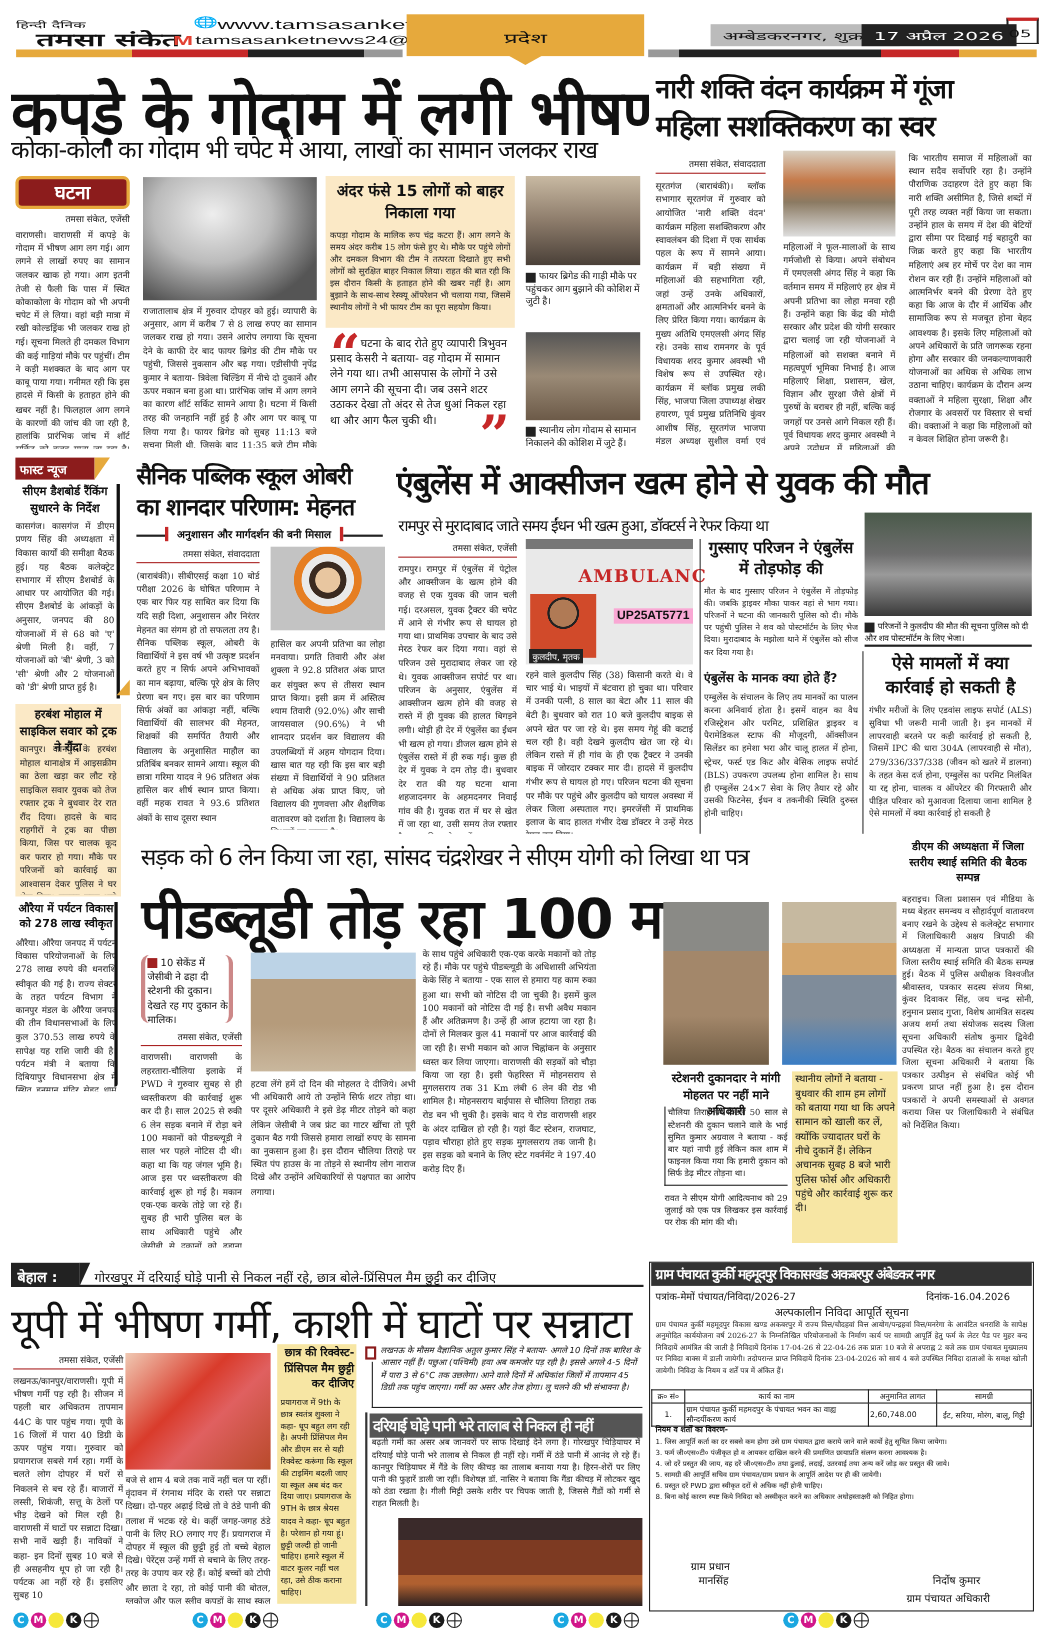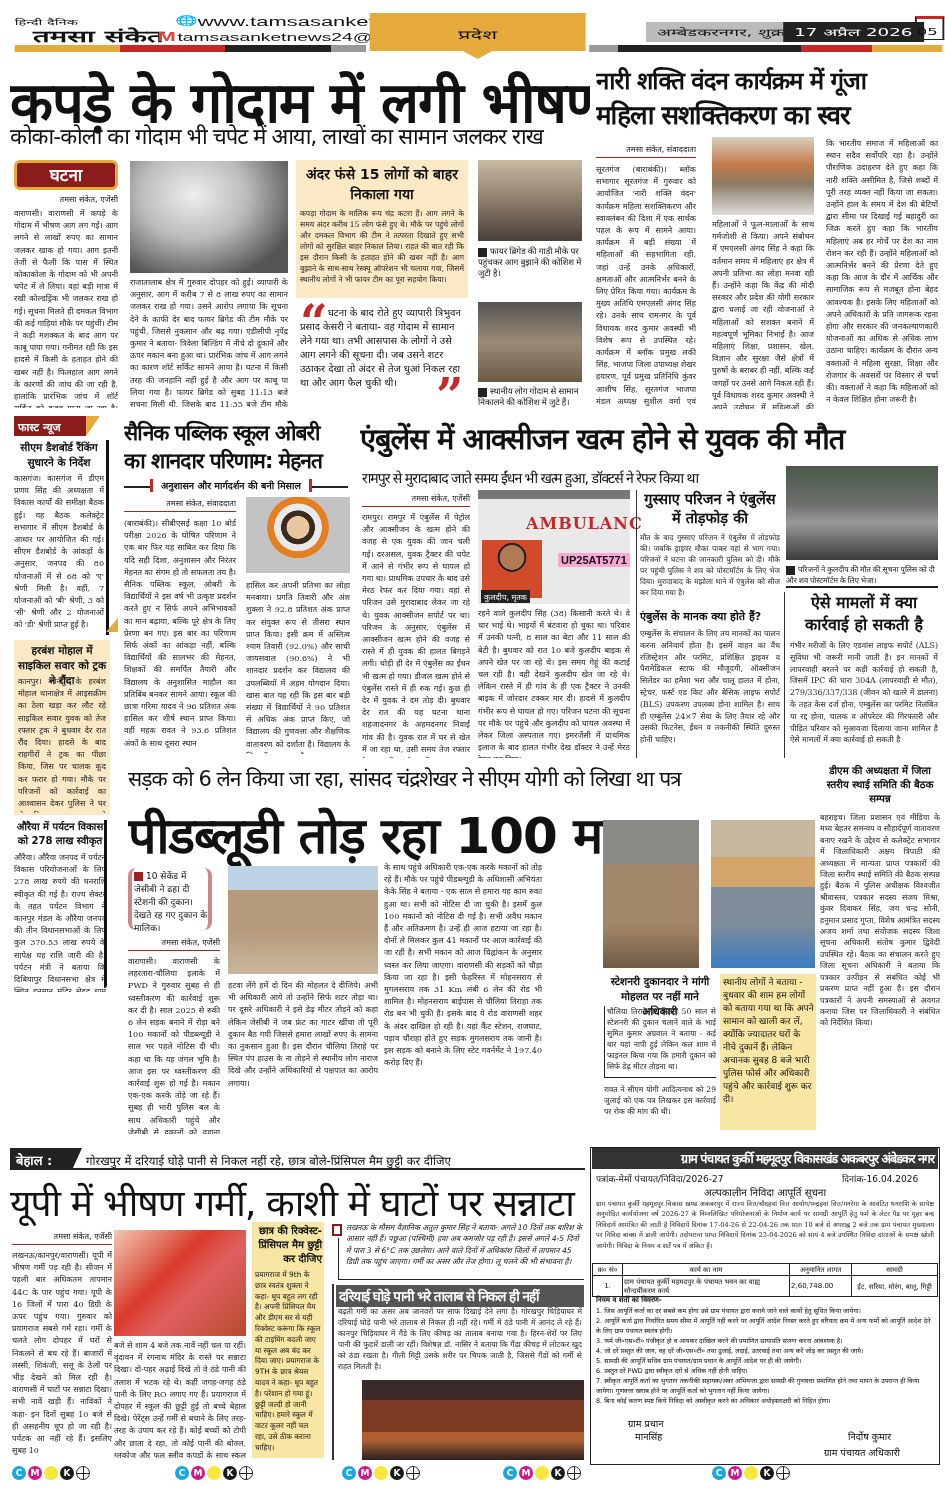--- a/index.html
+++ b/index.html
@@ -177,21 +177,21 @@
 
 <div class="abs" data-name="speech-bubble-icon" style="left:332px;top:1224px;width:10px;height:12px;border:2.5px solid #8c1c1c;border-bottom-left-radius:0"></div>
 <div class="abs" data-name="heat-quote" style="left:346px;top:1222px;width:238px;font:italic 7.6px/11.4px 'DejaVu Sans',sans-serif">लखनऊ के मौसम वैज्ञानिक अतुल कुमार सिंह ने बताया- अगले 10 दिनों तक बारिश के आसार नहीं हैं। पछुआ (पश्चिमी) हवा अब कमजोर पड़ रही है। इससे अगले 4-5 दिनों में पारा 3 से 6°C तक उछलेगा। आने वाले दिनों में अधिकांश जिलों में तापमान 45 डिग्री तक पहुंच जाएगा। गर्मी का असर और तेज होगा। लू चलने की भी संभावना है।</div>
 <div class="abs" data-name="quote-bracket" style="left:338px;top:1238px;width:246px;height:42px;border-left:1.5px solid #222;border-bottom:1.5px solid #222"></div>
 <div class="vrule" data-name="column-divider" style="left:332px;top:1284px;height:176px;width:2px"></div>
 <div class="abs hl" data-name="hippo-title" style="left:336px;top:1285px;width:248px;background:#555;color:#fff;font-size:13.5px;padding:2px 3px">दरियाई घोड़े पानी भरे तालाब से निकल ही नहीं</div>
 <div class="abs body-text" data-name="hippo-text" style="left:338px;top:1306px;width:244px;height:74px;font-size:7.6px;line-height:11px">बढ़ती गर्मी का असर अब जानवरों पर साफ दिखाई देने लगा है। गोरखपुर चिड़ियाघर में दरियाई घोड़े पानी भरे तालाब से निकल ही नहीं रहे। गर्मी में ठंडे पानी में आनंद ले रहे हैं। कानपुर चिड़ियाघर में गैंडे के लिए कीचड़ का तालाब बनाया गया है। हिरन-शेरों पर लिए पानी की फुहारें डाली जा रहीं। विशेषज्ञ डॉ. नासिर ने बताया कि गैंडा कीचड़ में लोटकर खुद को ठंडा रखता है। गीली मिट्टी उसके शरीर पर चिपक जाती है, जिससे गैंडों को गर्मी से राहत मिलती है।</div>
 <div class="abs photo" data-name="ghat-photo" style="left:362px;top:1380px;width:222px;height:80px;background:linear-gradient(180deg,#3a2a2a 0 25%,#7d3a22 25% 65%,#b06030 65% 75%,#2a2020)"></div>
 
 <div class="abs" data-name="tender-frame" style="left:590px;top:1147px;width:350px;height:318px;border:1.5px solid #222"></div>
-<div class="abs hl" data-name="tender-title" style="left:592px;top:1148px;width:346px;background:#333;color:#fff;font-size:12.5px;padding:2px 4px;text-align:right">ग्राम पंचायत कुर्की महमूदपुर विकासखंड अकबरपुर अंबेडकर नगर</div>
+<div class="abs hl" data-name="tender-title" style="left:592px;top:1148px;width:346px;background:#333;color:#fff;font-size:12.5px;padding:2px 4px;text-align:left">ग्राम पंचायत कुर्की महमूदपुर विकासखंड अकबरपुर अंबेडकर नगर</div>
 <div class="abs sans" data-name="tender-ref" style="left:596px;top:1172px;font-size:9px">पत्रांक-मेमों पंचायत/निविदा/2026-27</div>
 <div class="abs sans" data-name="tender-date" style="left:842px;top:1172px;font-size:9px">दिनांक-16.04.2026</div>
 <div class="abs sans" data-name="tender-heading" style="left:592px;top:1185px;width:346px;text-align:center;font-size:10px">अल्पकालीन निविदा आपूर्ति सूचना</div>
 <div class="abs body-text" data-name="tender-intro" style="left:596px;top:1199px;width:338px;font-size:6.6px;line-height:10.4px;height:64px">ग्राम पंचायत कुर्की महमूदपुर विकास खण्ड अकबरपुर में राज्य वित्त/चौदहवां वित्त आयोग/पन्द्रहवां वित्त/मनरेगा के आवंटित धनराशि के सापेक्ष अनुमोदित कार्ययोजना वर्ष 2026-27 के निम्नलिखित परियोजनाओं के निर्माण कार्य पर सामग्री आपूर्ति हेतु फर्म के लेटर पैड पर मुहर बन्द निविदायें आमंत्रित की जाती है निविदायें दिनांक 17-04-26 से 22-04-26 तक प्रातः 10 बजे से अपराह्न 2 बजे तक ग्राम पंचायत मुख्यालय पर निविदा बाक्स में डाली जायेगी। तदोपरान्त प्राप्त निविदायें दिनांक 23-04-2026 को सायं 4 बजे उपस्थित निविदा दाताओं के समक्ष खोली जायेगी। निविदा के नियम व शर्तें पत्र में अंकित हैं।</div>
 
 <table class="abs" data-name="tender-table" style="left:592px;top:1263px;width:346px;border-collapse:collapse;font:7px 'DejaVu Sans',sans-serif">
   <thead>
     <tr>
       <th data-name="table-header" style="border:1px solid #222;width:30px;font-weight:normal;padding:1px">क्र० सं०</th>
       <th data-name="table-header" style="border:1px solid #222;font-weight:normal;padding:1px">कार्य का नाम</th>
@@ -205,26 +205,24 @@
       <td data-name="table-cell" style="border:1px solid #222;padding:1px">ग्राम पंचायत कुर्की महमदपुर के पंचायत भवन का वाह्य सौन्दर्यीकरण कार्य</td>
       <td data-name="table-cell" style="border:1px solid #222;padding:1px">2,60,748.00</td>
       <td data-name="table-cell" style="border:1px solid #222;text-align:center;padding:1px">ईंट, सरिया, मोरंग, बालू, गिट्टी</td>
     </tr>
   </tbody>
 </table>
 
 <div class="abs sans" data-name="tender-terms-title" style="left:596px;top:1295px;font-size:7px;font-weight:bold">नियम व शर्तों का विवरण-</div>
 <div class="abs" data-name="tender-terms" style="left:596px;top:1306px;width:340px;font:6.4px/10px 'DejaVu Sans',sans-serif">
   <div data-name="term-item">1. जिस आपूर्ति कर्ता का दर सबसे कम होगा उसे ग्राम पंचायत द्वारा कराये जाने वाले कार्यो हेतु सूचित किया जायेगा।</div>
-  <div data-name="term-item">2. आपूर्ति कर्ता द्वारा निर्धारित समय सीमा में आपूर्ति नहीं करने पर आपूर्ति आदेश निरस्त करते हुए वरियता क्रम में अन्य फर्मो को आपूर्ति आदेश देने के लिए ग्राम पंचायत स्वतंत्र होगी।</div>
   <div data-name="term-item">3. फर्म जी०एस०टी० पंजीकृत हो व आयकर दाखिल करने की प्रमाणित छायाप्रति संलग्न करना आवश्यक है।</div>
   <div data-name="term-item">4. जो दरें प्रस्तुत की जाय, वह दरें जी०एस०टी० तथा ढुलाई, लदाई, उतरवाई तथा अन्य करें जोड़ कर प्रस्तुत की जाये।</div>
   <div data-name="term-item">5. सामग्री की आपूर्ति सचिव ग्राम पंचायत/ग्राम प्रधान के आपूर्ति आदेश पर ही की जायेगी।</div>
   <div data-name="term-item">6. प्रस्तुत दरें PWD द्वारा स्वीकृत दरों से अधिक नहीं होनी चाहिए।</div>
-  <div data-name="term-item">7. स्वीकृत आपूर्ति कर्ता का भुगतान तकनीकी सहायक/अवर अभियन्ता द्वारा सामग्री की गुणवत्ता प्रमाणित होने तथा मापन के उपरान्त ही किया जायेगा। गुणवत्ता खराब होने पर आपूर्ति कर्ता को भुगतान नहीं किया जायेगा।</div>
   <div data-name="term-item">8. बिना कोई कारण स्पष्ट किये निविदा को अस्वीकृत करने का अधिकार अधोहस्ताक्षरी को निहित होगा।</div>
 </div>
 <div class="abs sans" data-name="sign-left-name" style="left:635px;top:1430px;font-size:9.5px">मानसिंह</div>
 <div class="abs sans" data-name="sign-left-role" style="left:628px;top:1417px;font-size:9.5px">ग्राम प्रधान</div>
 <div class="abs sans" data-name="sign-right-name" style="left:848px;top:1430px;font-size:9.5px">निर्दोष कुमार</div>
 <div class="abs sans" data-name="sign-right-role" style="left:824px;top:1446px;font-size:9.5px">ग्राम पंचायत अधिकारी</div>
 
 <div id="reg-row" class="abs" data-name="registration-marks" style="left:0;top:1466px;width:945px;height:18px">
     <div class="reg abs" data-name="cmyk-mark" style="left: 12px; top: 0px;">
       <span data-name="cmyk-dot-c" style="background: rgb(26, 167, 224);">C</span>

